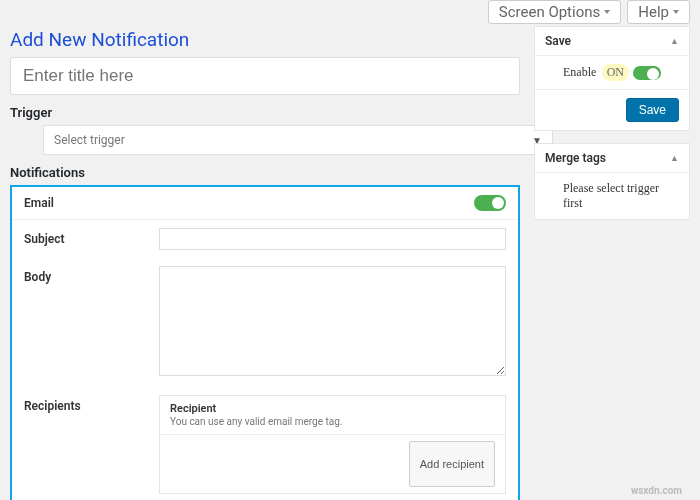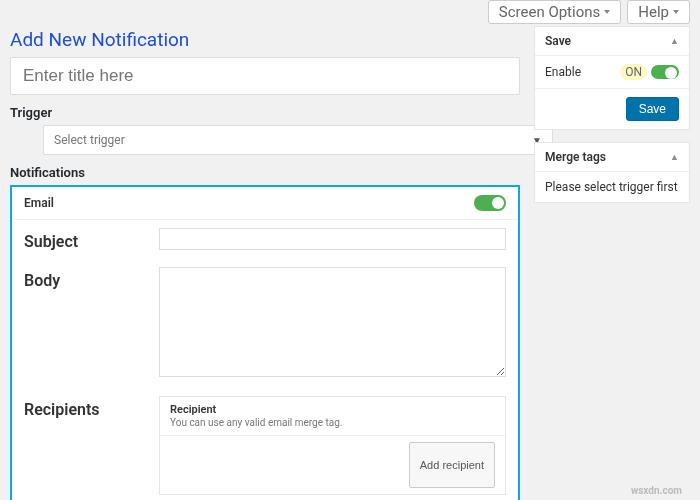--- a/index.html
+++ b/index.html
@@ -16,37 +16,37 @@
 .select-trigger { width: 100%; background: #fff; border: 1px solid #ddd; border-radius: 2px; padding: 7px 10px; display: flex; justify-content: space-between; align-items: center; color: #777; font-size: 12px; cursor: pointer; margin-left: 33px; }
 .select-arrow { color: #555; font-size: 10px; }
 .notif-box { background: #fff; border: 2px solid #0ea5e9; margin-top: 5px; }
 .notif-head { display: flex; justify-content: space-between; align-items: center; padding: 8px 12px; border-bottom: 1px solid #eee; }
 .notif-head strong { font-size: 12px; font-weight: 600; }
 .toggle { width: 32px; height: 16px; border-radius: 8px; position: relative; cursor: pointer; }
 .toggle.on { background: #4caf50; }
 .toggle::after { content: ""; position: absolute; width: 12px; height: 12px; background: #fff; border-radius: 50%; top: 2px; }
 .toggle.on::after { right: 2px; }
 .form-row { display: flex; align-items: flex-start; padding: 8px 12px; }
-.form-row label { width: 135px; font-size: 16px; font-weight: 600; color: #333; padding-top: 4px; }
+.form-row label { width: 135px; font-size: 12px; font-weight: 600; color: #333; padding-top: 4px; }
 .form-row .ctl { flex: 1; }
 .form-row input.txt { width: 100%; border: 1px solid #ddd; padding: 3px 6px; font-size: 12px; }
 .form-row textarea { width: 100%; height: 110px; border: 1px solid #ddd; padding: 6px; font-size: 12px; resize: both; }
 .recip-table { border: 1px solid #e5e5e5; }
 .recip-head { display: flex; padding: 6px 10px; font-size: 11px; }
 .recip-head .col-type { width: 160px; font-weight: 600; }
 .recip-head .col-recipient { flex: 1; }
 .recip-head .col-recipient strong { font-weight: 600; display: block; }
 .recip-head .col-recipient small { font-size: 10px; color: #777; }
 .add-recip-row { padding: 6px 10px; display: flex; justify-content: flex-end; border-top: 1px solid #eee; }
 .add-btn { background: #f7f7f7; border: 1px solid #ccc; border-radius: 2px; padding: 16px 10px; font-size: 11px; color: #555; cursor: pointer; }
 .panel { background: #fff; border: 1px solid #e5e5e5; margin-bottom: 12px; }
 .panel-head { display: flex; justify-content: space-between; align-items: center; padding: 7px 10px; border-bottom: 1px solid #eee; }
 .panel-head span.title { font-size: 12px; font-weight: 600; }
 .panel-caret { font-size: 9px; color: #888; cursor: pointer; }
-.panel-body { padding: 8px 10px; font-size: 12px; }
+.panel-body { padding: 8px 28px; font-size: 12px; font-family: Liberation Serif, serif; }
 .enable-row { display: flex; justify-content: space-between; align-items: center; font-size: 12px; }
 .on-badge { background: #fef9c3; color: #666; border-radius: 8px; font-size: 12px; padding: 1px 5px; margin-right: 4px; }
 .save-row { padding: 8px 10px; display: flex; justify-content: flex-end; border-top: 1px solid #eee; }
 .save-btn { background: #0073aa; color: #fff; border: 1px solid #006799; border-radius: 3px; padding: 4px 12px; font-size: 12px; cursor: pointer; }
 .watermark { position: fixed; right: 18px; bottom: 4px; font-size: 10px; color: #bbb; font-weight: bold; }
 </style>
 </head>
 <body>
 
 <div class="topbar">

